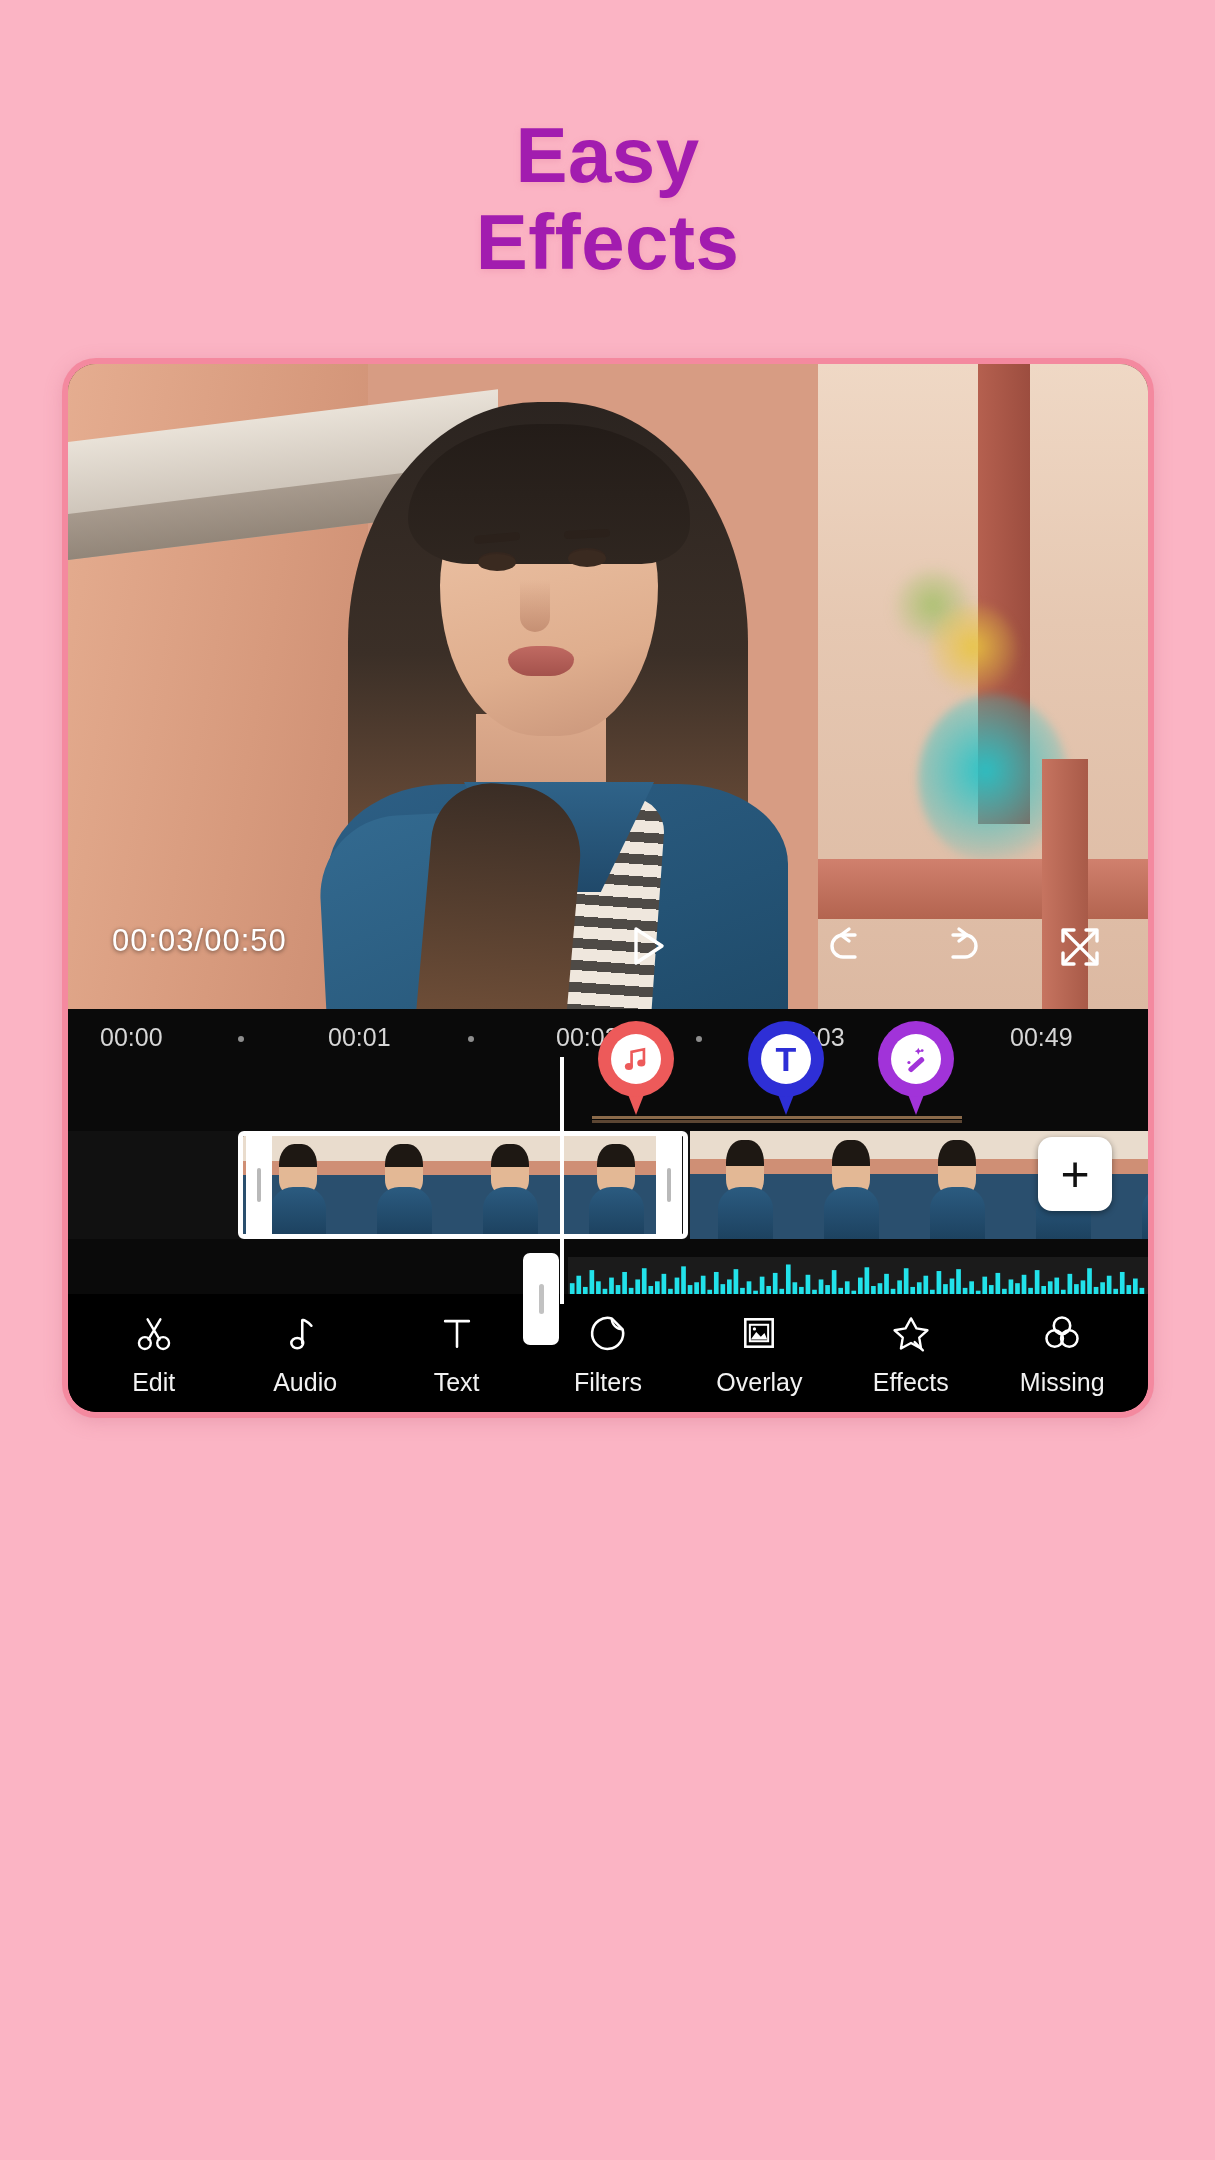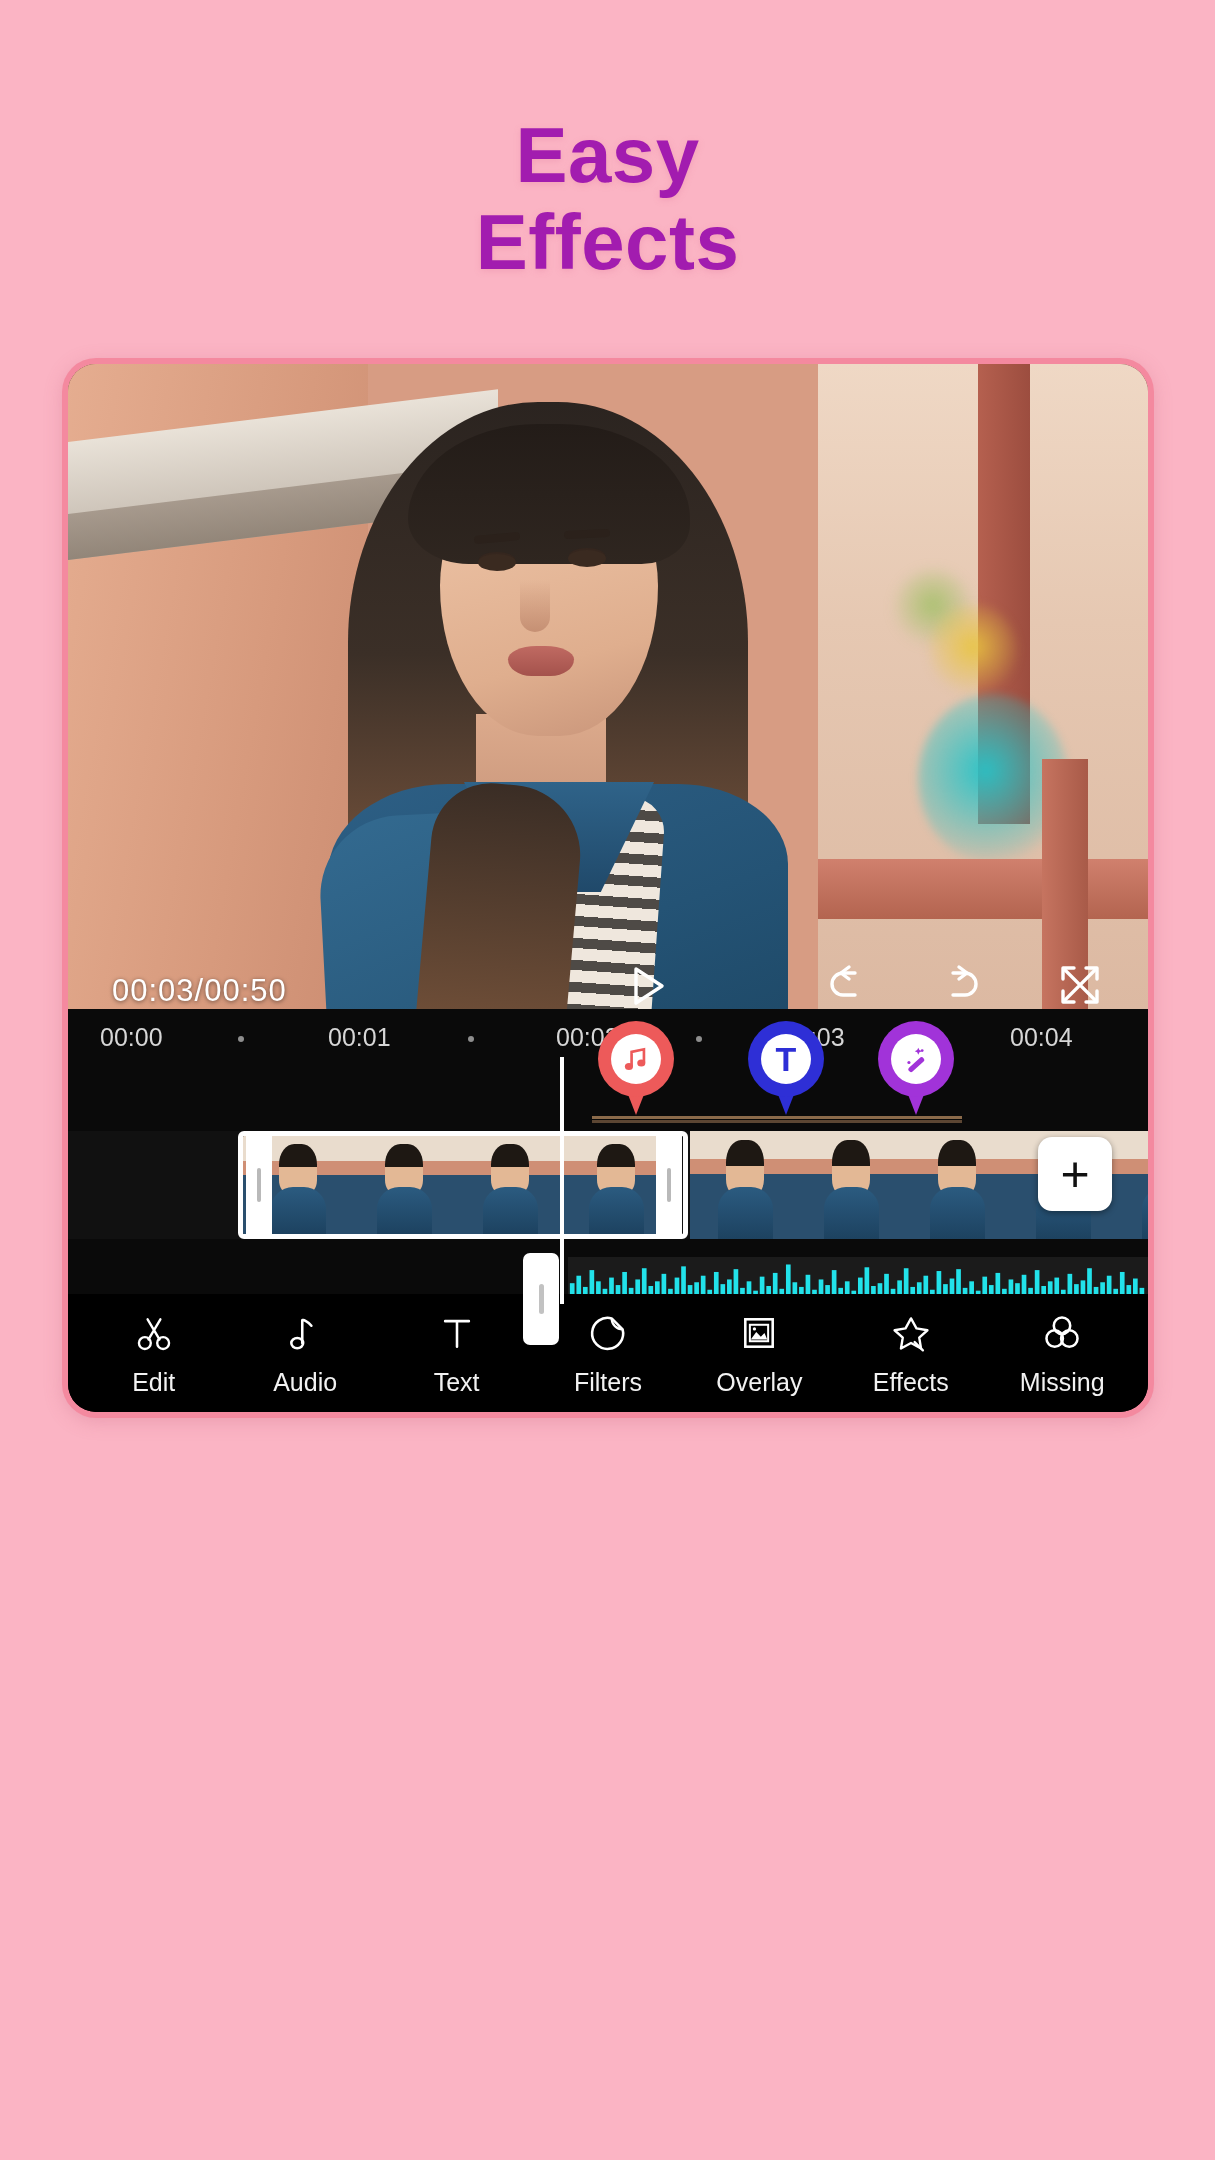--- a/index.html
+++ b/index.html
@@ -189,21 +189,21 @@
   .s-collar {
     position:absolute; left:196px; top:398px; width:190px; height:110px;
     background:linear-gradient(180deg,#2f6389,#20496a);
     clip-path:polygon(0 0,100% 0,72% 100%,28% 100%);
   }
 
   
   .pv-controls {
     position:absolute; left:0; right:0; bottom:0;
     height:86px;
-    display:flex; align-items:flex-end;
+    display:flex; align-items:flex-start;
   }
   .pv-time {
     color:#fff; font-size:31px; margin-left:44px; letter-spacing:1px;
     text-shadow:0 1px 4px rgba(0,0,0,.55);
     font-family:"Liberation Sans", sans-serif;
   }
   .pv-play {
     margin-left:auto;
     width:46px; height:46px;
     position:relative;
@@ -441,21 +441,21 @@
     <div class="timeline">
 
       <div class="ruler">
         <span class="t" style="left:32px">00:00</span>
         <span class="d" style="left:170px"></span>
         <span class="t" style="left:260px">00:01</span>
         <span class="d" style="left:400px"></span>
         <span class="t" style="left:488px">00:02</span>
         <span class="d" style="left:628px"></span>
         <span class="t" style="left:714px">00:03</span>
-        <span class="t" style="left:942px">00:04</span>
+        <span class="t" style="left:942px">00:49</span>
       </div>
 
       <div class="pins">
         <div class="pin pin-music" style="left:530px">
           <div class="tail"></div>
           <div class="bubble">
             <div class="inner">
               <svg viewBox="0 0 34 34" width="30" height="30">
                 <path d="M12 25 V9 l14-3 v15" fill="none" stroke="#ED5A5A" stroke-width="3"></path>
                 <ellipse cx="9" cy="25.5" rx="4.6" ry="4" fill="#ED5A5A"></ellipse>

